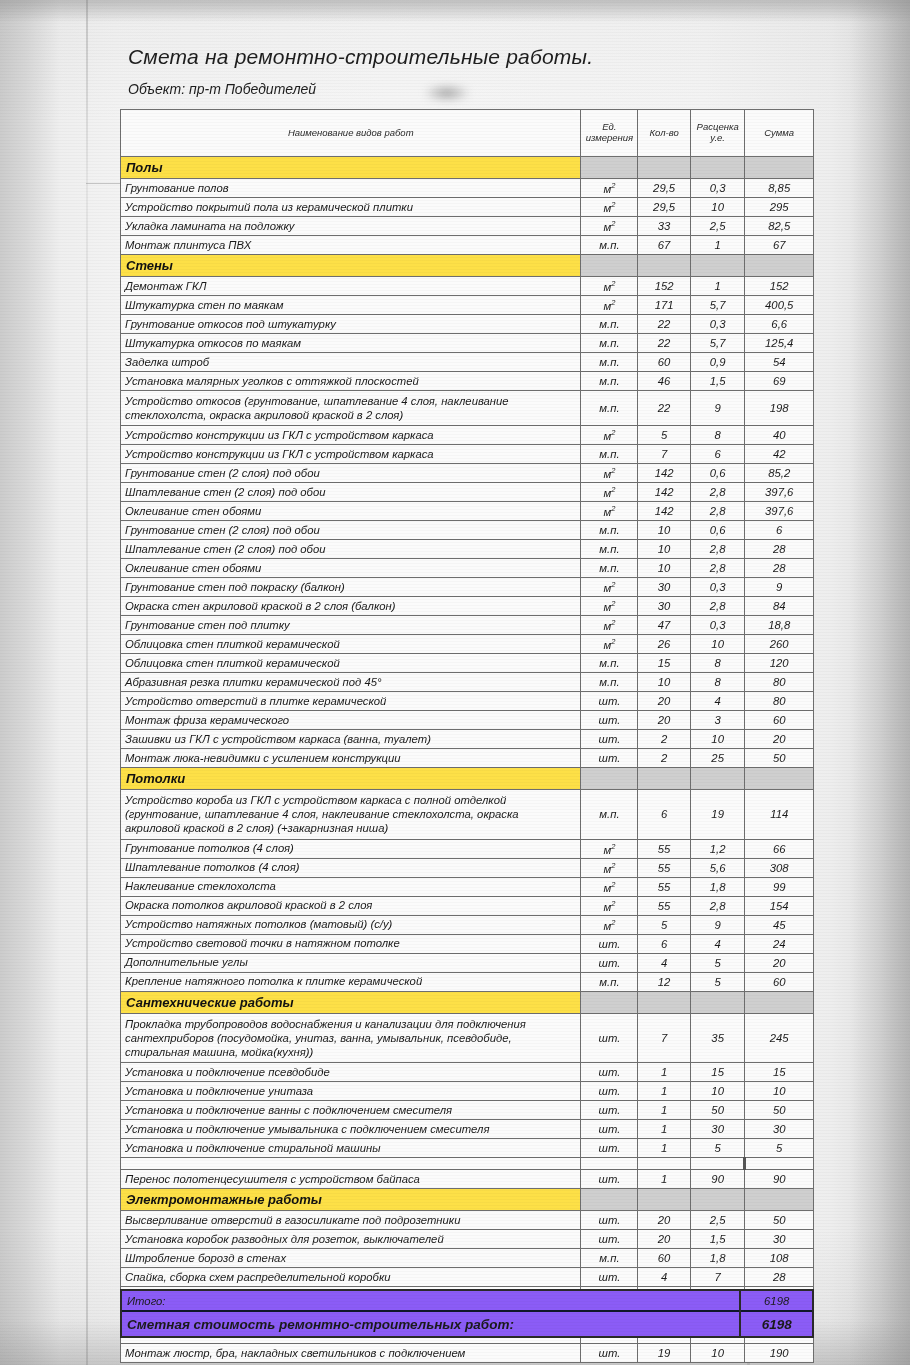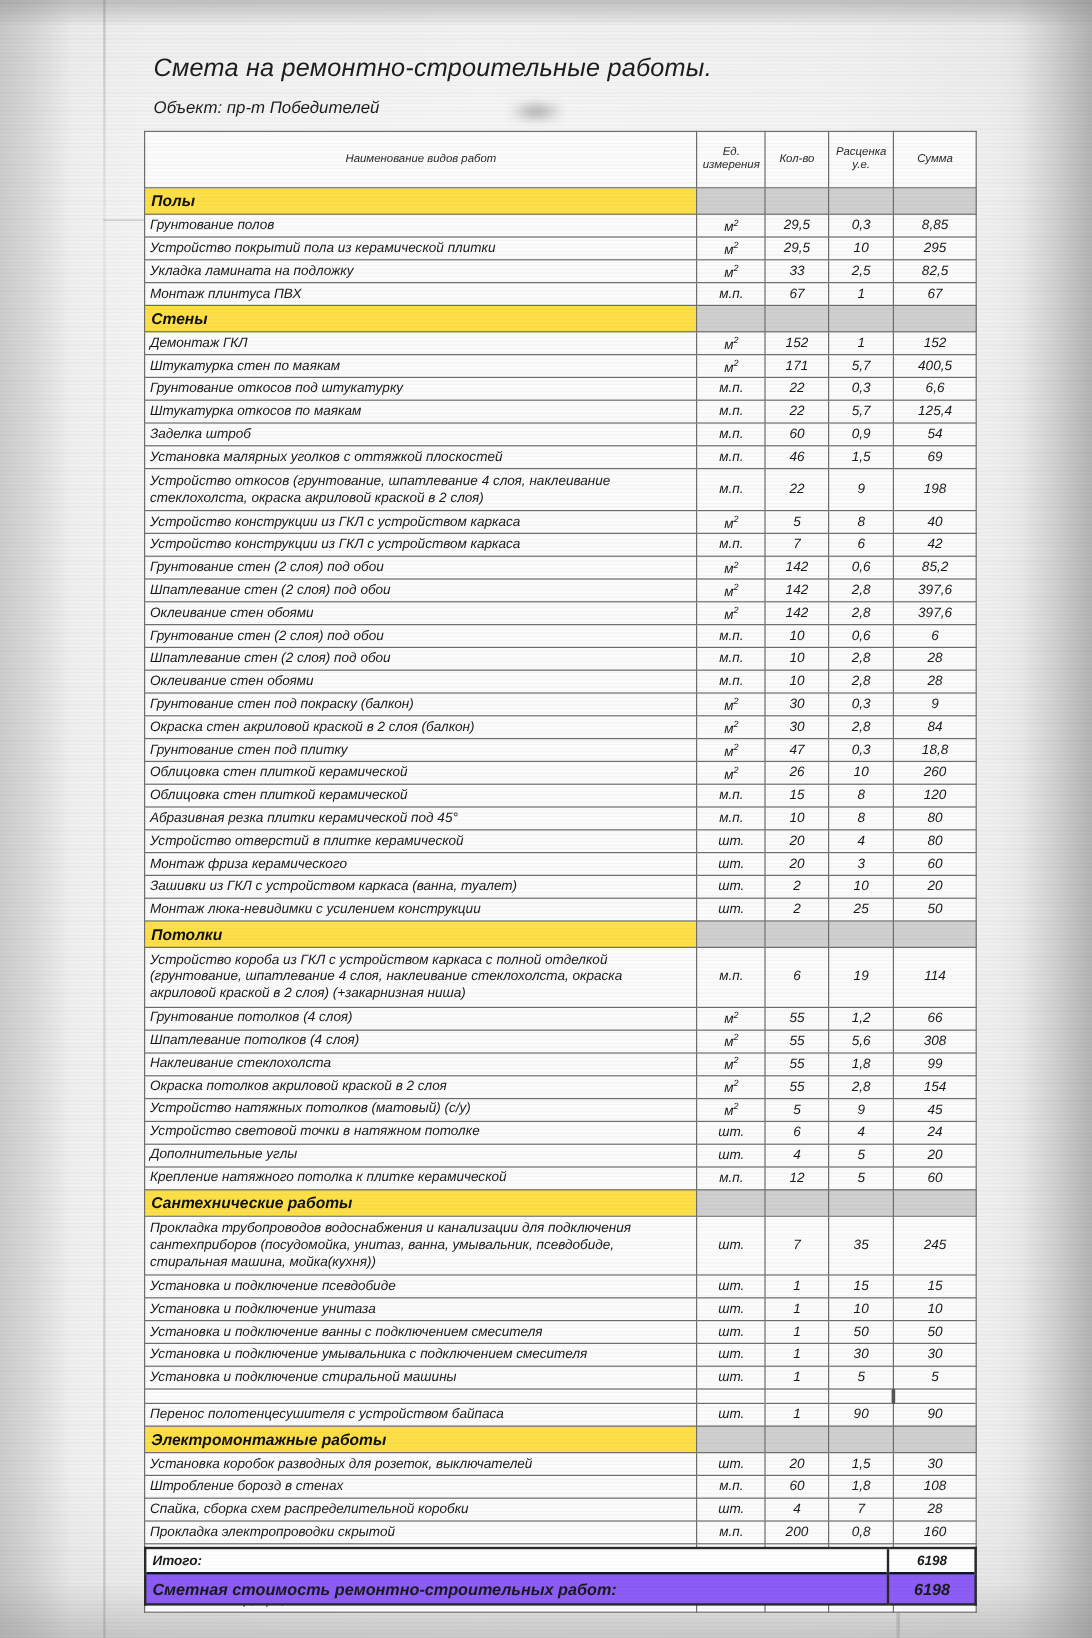--- a/index.html
+++ b/index.html
@@ -111,21 +111,21 @@
   tr.section td.blank{background:#cfcfcf;}
 
   tr.spacer td{height:9px;border-left:1px solid #6e6e6e;border-right:1px solid #6e6e6e;border-top:1px solid #6e6e6e;border-bottom:none;background:#fbfbfb;}
   tr.spacer td.c-sum{border-left:3px solid #555;}
 
   
   table.totals{
     position:absolute;left:120px;top:1276px;width:694px;
     border-collapse:collapse;font-size:11.3px;font-style:italic;color:#1a1a1a;
   }
-  table.totals td{border:1px solid #4a4a4a;background:#ffffff;padding:1px 5px;font-weight:bold;}
+  table.totals td{border:1px solid #4a4a4a;background:#8b5cf6;padding:1px 5px;}
   table.totals tr.total-row td{height:17px;}
   table.totals tr.grand td{
     background:#8b5cf6;font-weight:bold;font-size:13.5px;height:22px;
     border-top:2px solid #0f172a;border-bottom:2px solid #2a2a2a;
   }
   table.totals td.t-label{width:629px;text-align:left;}
   table.totals td.t-value{width:62px;text-align:center;border-left:2px solid #2a2a2a;}
   table.totals tr.grand td.t-label{border-left:2px solid #2a2a2a;}
   table.totals tr.grand td.t-value{border-right:2px solid #2a2a2a;}
   table.totals tr.total-row td.t-label{border-left:2px solid #2a2a2a;border-top:2px solid #2a2a2a;}
@@ -516,20 +516,27 @@
           <td class="c-sum">90</td>
         </tr>
         <tr class="section">
           <td>Электромонтажные работы</td>
           <td class="blank c-unit"></td>
           <td class="blank c-qty"></td>
           <td class="blank c-rate"></td>
           <td class="blank c-sum"></td>
         </tr>
         <tr class="item">
+          <td class="c-name">Высверливание отверстий в газосиликате под подрозетники</td>
+          <td class="c-unit">шт.</td>
+          <td class="c-qty">20</td>
+          <td class="c-rate">2,5</td>
+          <td class="c-sum">50</td>
+        </tr>
+        <tr class="item">
           <td class="c-name">Установка коробок разводных для розеток, выключателей</td>
           <td class="c-unit">шт.</td>
           <td class="c-qty">20</td>
           <td class="c-rate">1,5</td>
           <td class="c-sum">30</td>
         </tr>
         <tr class="item">
           <td class="c-name">Штробление борозд в стенах</td>
           <td class="c-unit">м.п.</td>
           <td class="c-qty">60</td>

